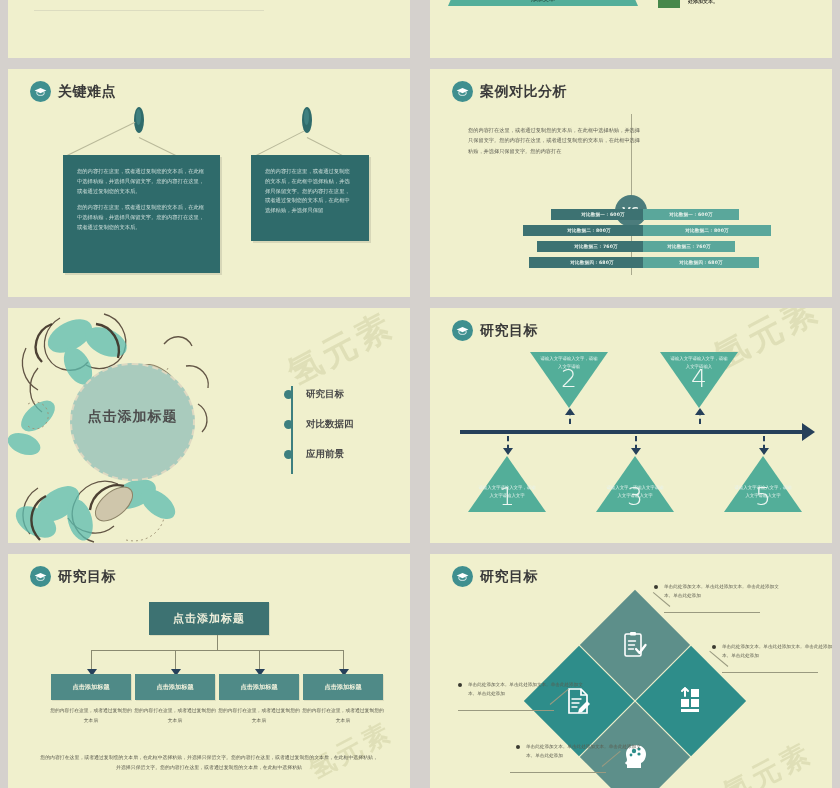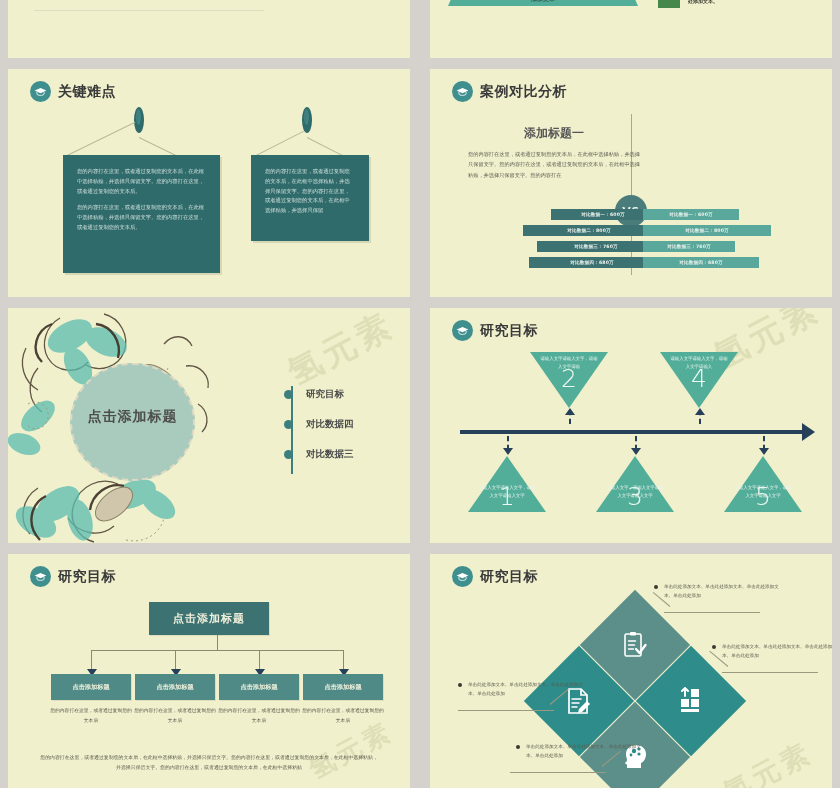--- a/index.html
+++ b/index.html
@@ -194,21 +194,20 @@
             <path d="M4.5 8v3.2c0 1.3 2.6 2.3 5.5 2.3s5.5-1 5.5-2.3V8" fill="none" stroke="#fff" stroke-width="1.3"></path>
           </svg>
       </span>
       <span class="hdr-title">案例对比分析</span>
     </div>
 
     <div class="vs-line"></div>
     <div class="vs-circle">VS</div>
 
     <div class="cmp-col left">
-      <div class="cmp-title">添加标题一</div>
       <div class="cmp-body">您的内容打在这里，或者通过复制您的文本后，在此框中选择粘贴，并选择只保留文字。您的内容打在这里，或者通过复制您的文本后，在此框中选择粘贴，并选择只保留文字。您的内容打在</div>
     </div>
 
     <div class="bars left">
       <div class="bar" style="width:104px;">对比数据一：600万</div>
       <div class="bar" style="width:132px;">对比数据二：800万</div>
       <div class="bar" style="width:118px;">对比数据三：760万</div>
       <div class="bar" style="width:126px;">对比数据四：680万</div>
     </div>
     <div class="bars right">
@@ -274,21 +273,21 @@
     <div class="tl-item" style="top:80px;">
       <span class="tl-dot"></span>
       <span class="tl-label">研究目标</span>
     </div>
     <div class="tl-item" style="top:110px;">
       <span class="tl-dot"></span>
       <span class="tl-label">对比数据四</span>
     </div>
     <div class="tl-item" style="top:140px;">
       <span class="tl-dot"></span>
-      <span class="tl-label">对比数据三</span>
+      <span class="tl-label">应用前景</span>
     </div>
   </div>
 
   <div class="slide">
     <div class="wm" style="right:8px;top:2px;">氢元素</div>
     <div class="hdr">
       <span class="cap-badge">
         <svg width="13" height="11" viewBox="0 0 20 15">
             <path d="M10 2 1 6l9 4 9-4-9-4z" fill="#fff"></path>
             <path d="M4.5 8v3.2c0 1.3 2.6 2.3 5.5 2.3s5.5-1 5.5-2.3V8" fill="none" stroke="#fff" stroke-width="1.3"></path>

